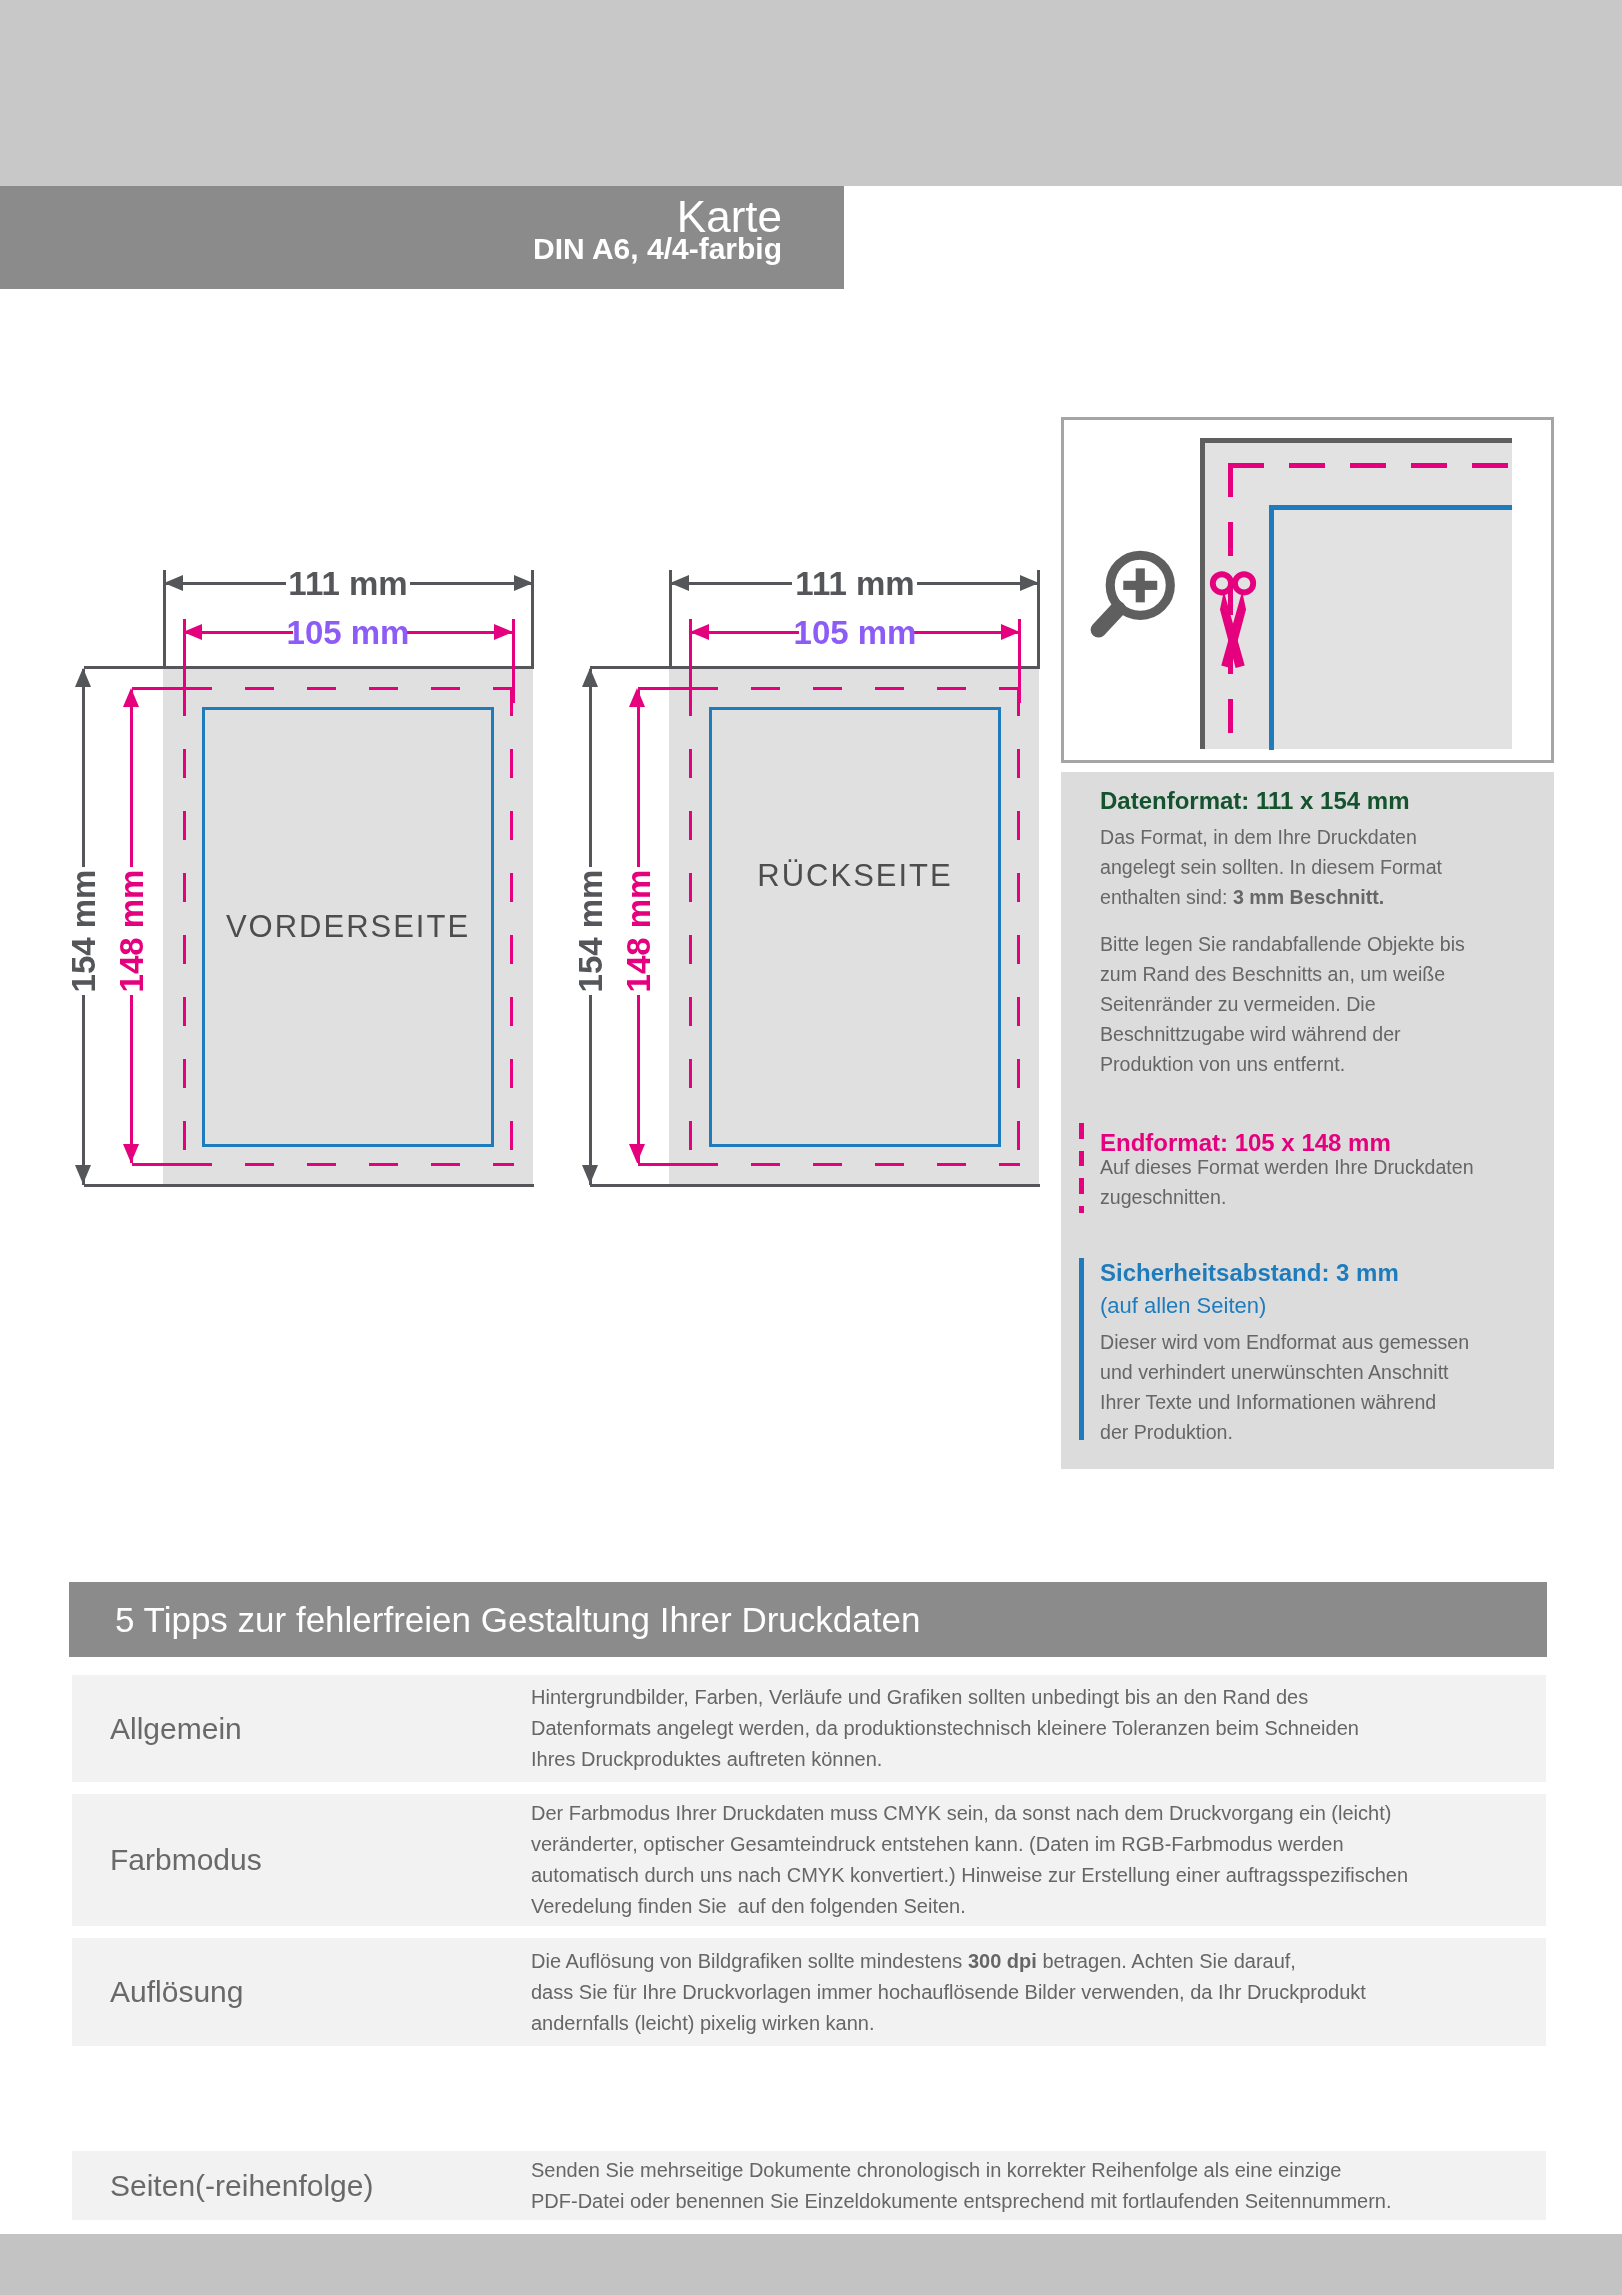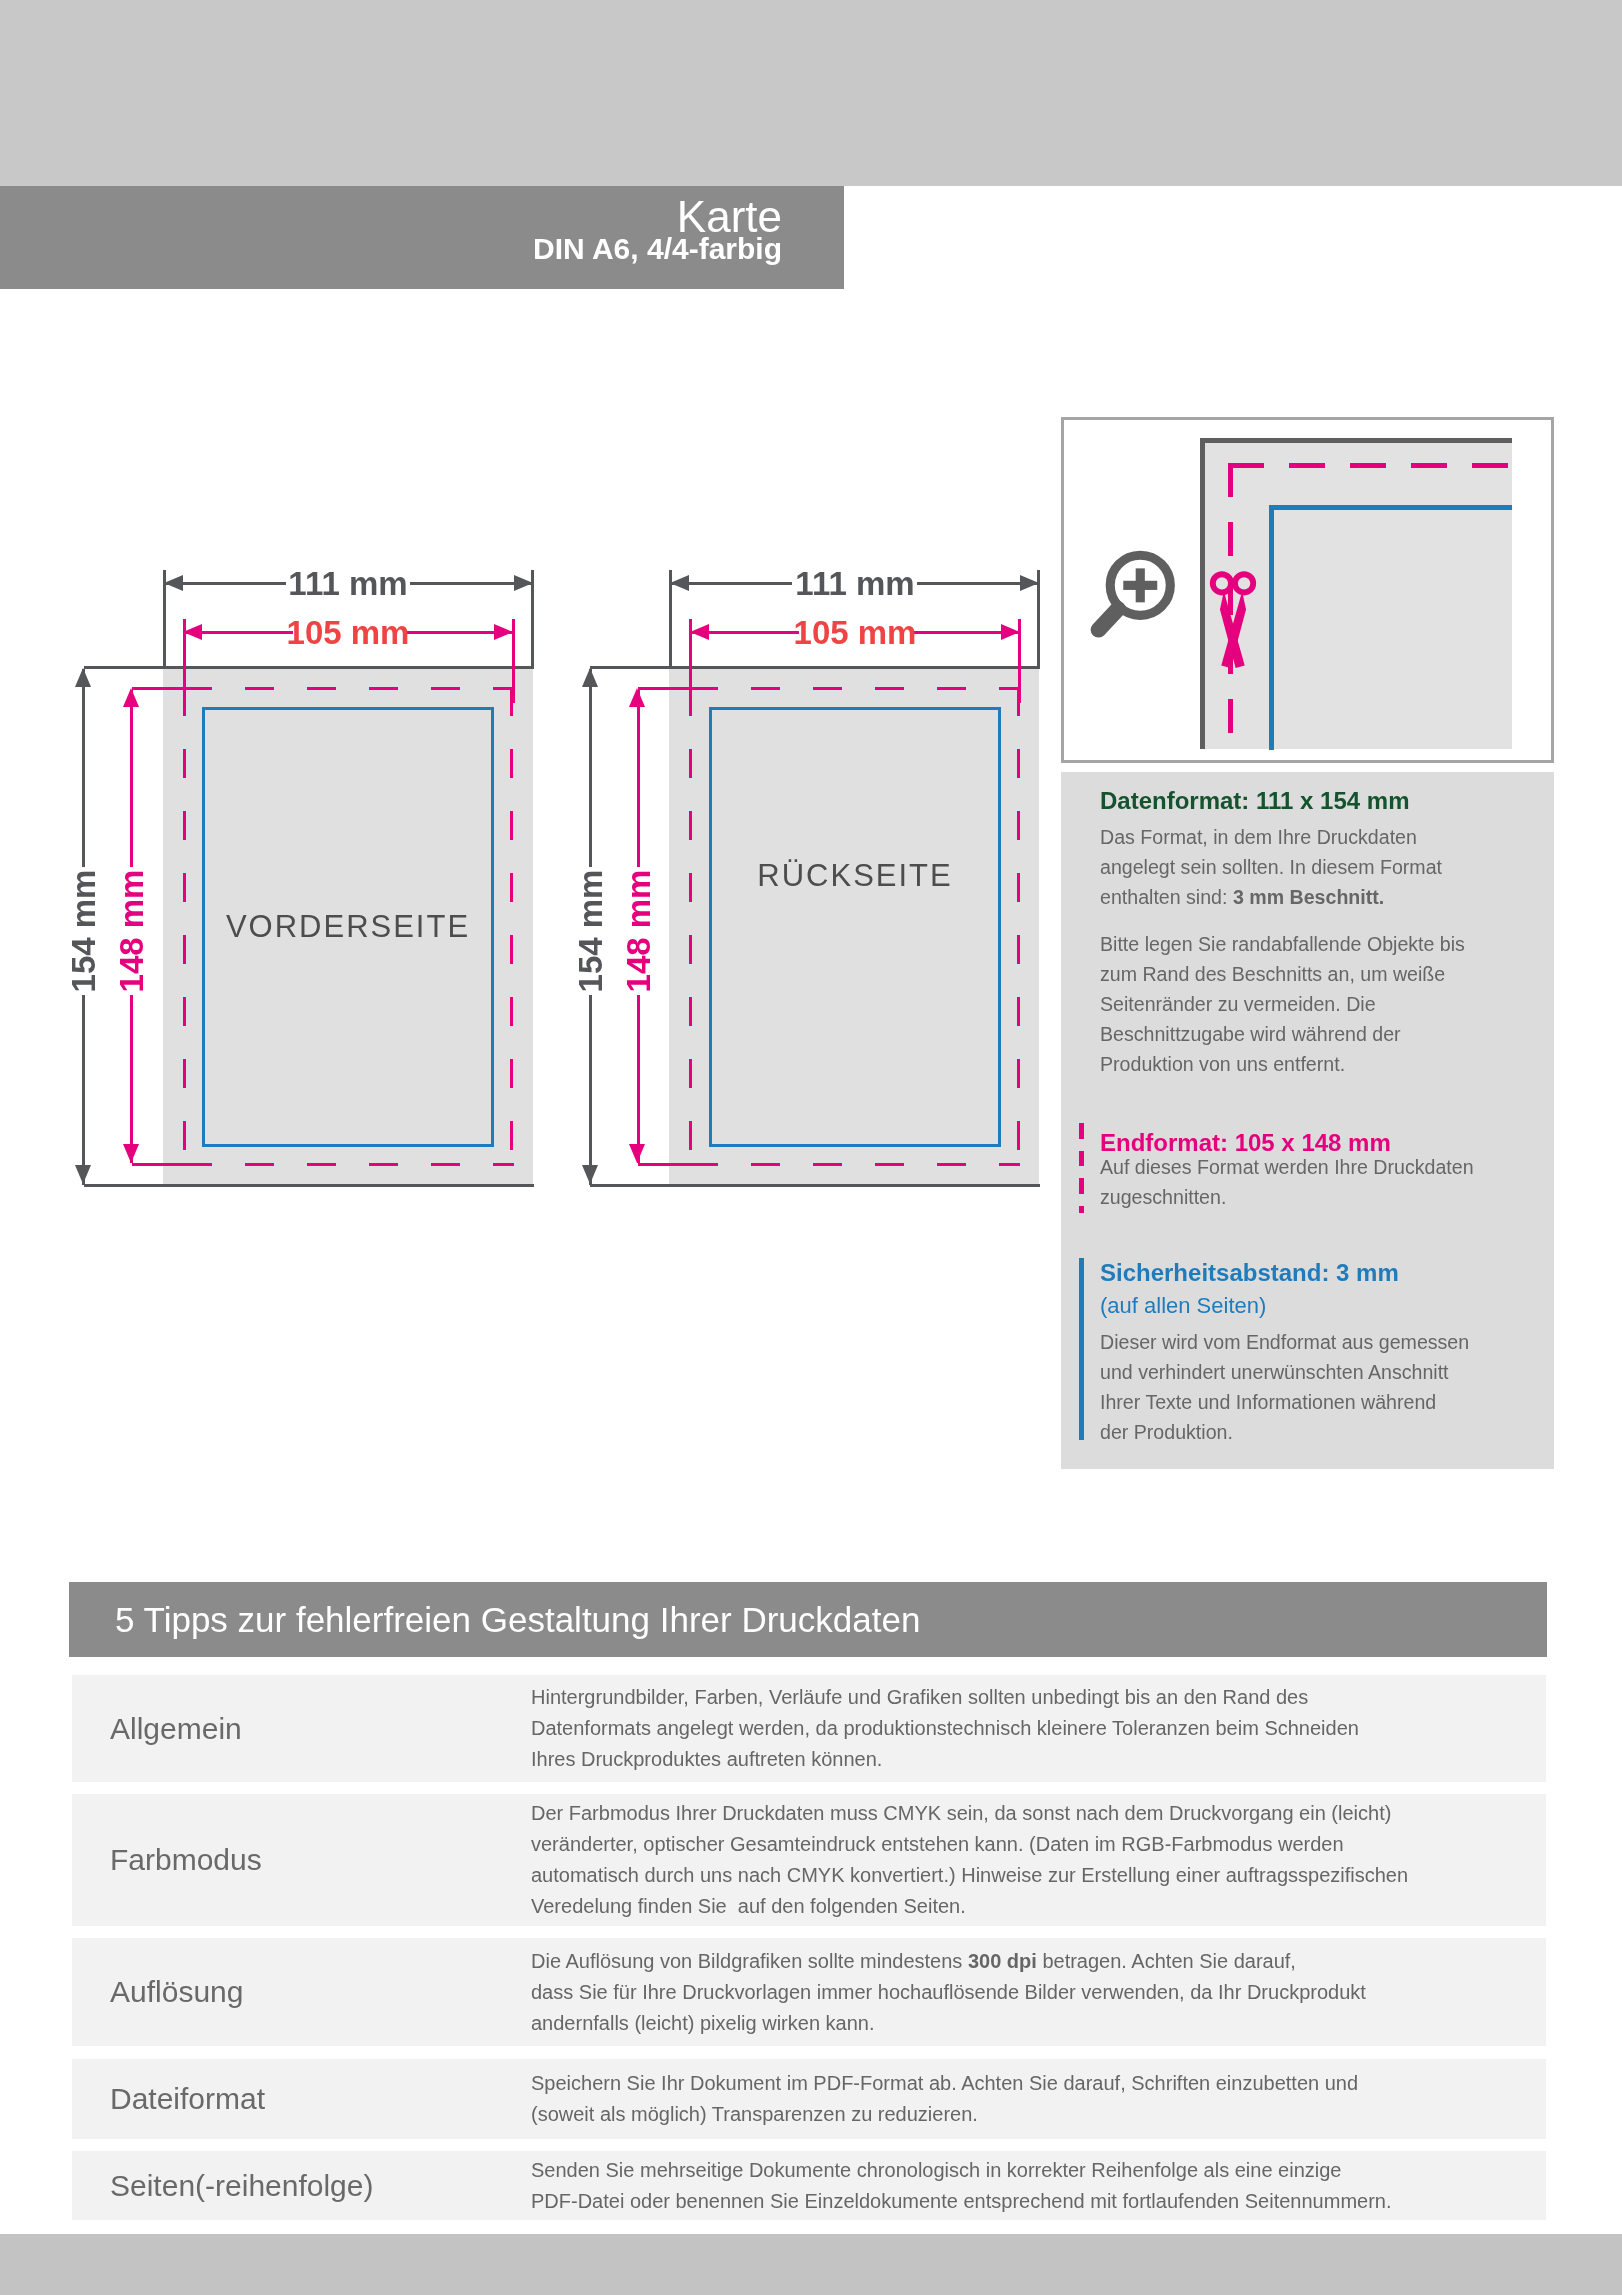--- a/index.html
+++ b/index.html
@@ -15,21 +15,21 @@
   .band-dark .t1{position:absolute;right:62px;top:5.2px;font-size:44px;line-height:51px;}
   .band-dark .t2{position:absolute;right:62px;top:44px;font-size:30px;line-height:37px;font-weight:bold;}
   
   .cardfill{background:#e0e0e0;}
   .gline{background:#55565a;}
   .mline{background:#e5007d;}
   .dash-h{height:3.3px;background:repeating-linear-gradient(to right,#e5007d 0 29.4px,transparent 29.4px 62px);}
   .dash-v{width:3.3px;background:repeating-linear-gradient(to bottom,#e5007d 0 29.4px,transparent 29.4px 62px);}
   .bluerect{border:3.3px solid #1e7cbd;box-sizing:border-box;}
   .dimlab{transform:translate(-50%,-50%);font-size:33px;font-weight:700;color:#55565a;white-space:nowrap;}
-  .dimlab.m{color:#ef4444;}
+  .dimlab.m{color:#8b5cf6;}
   .rotlab{transform:translate(-50%,-50%) rotate(-90deg);font-size:33px;font-weight:700;color:#55565a;white-space:nowrap;}
   .rotlab.m{color:#e5007d;}
   .sidelab{transform:translate(-50%,-50%);font-size:31px;letter-spacing:2px;color:#4d4d4d;white-space:nowrap;}
   .ah{width:0;height:0;}
   .ah.up{border-left:8.5px solid transparent;border-right:8.5px solid transparent;border-bottom:19.6px solid #55565a;}
   .ah.down{border-left:8.5px solid transparent;border-right:8.5px solid transparent;border-top:19.6px solid #55565a;}
   .ah.left{border-top:8.5px solid transparent;border-bottom:8.5px solid transparent;border-right:19.6px solid #55565a;}
   .ah.right{border-top:8.5px solid transparent;border-bottom:8.5px solid transparent;border-left:19.6px solid #55565a;}
   .ah.m.up{border-bottom-color:#e5007d;}
   .ah.m.down{border-top-color:#e5007d;}
@@ -215,25 +215,20 @@
 veränderter, optischer Gesamteindruck entstehen kann. (Daten im RGB-Farbmodus werden
 automatisch durch uns nach CMYK konvertiert.) Hinweise zur Erstellung einer auftragsspezifischen
 Veredelung finden Sie  auf den folgenden Seiten.</div>
   </div>
   <div class="abs tiprow" style="top:1938px;height:108px">
     <div class="lab">Auflösung</div>
     <div class="body"><span>Die Auflösung von Bildgrafiken sollte mindestens </span><b>300 dpi</b><span> betragen. Achten Sie darauf,</span><span>
 dass Sie für Ihre Druckvorlagen immer hochauflösende Bilder verwenden, da Ihr Druckprodukt
 andernfalls (leicht) pixelig wirken kann.</span></div>
   </div>
-  <div class="abs tiprow" style="top:2059px;height:80px">
-    <div class="lab">Dateiformat</div>
-    <div class="body">Speichern Sie Ihr Dokument im PDF-Format ab. Achten Sie darauf, Schriften einzubetten und
-(soweit als möglich) Transparenzen zu reduzieren.</div>
-  </div>
   <div class="abs tiprow" style="top:2151px;height:69px">
     <div class="lab">Seiten(-reihenfolge)</div>
     <div class="body">Senden Sie mehrseitige Dokumente chronologisch in korrekter Reihenfolge als eine einzige
 PDF-Datei oder benennen Sie Einzeldokumente entsprechend mit fortlaufenden Seitennummern.</div>
   </div>
 
   <div class="abs footer"></div>
 </div>
 
 

